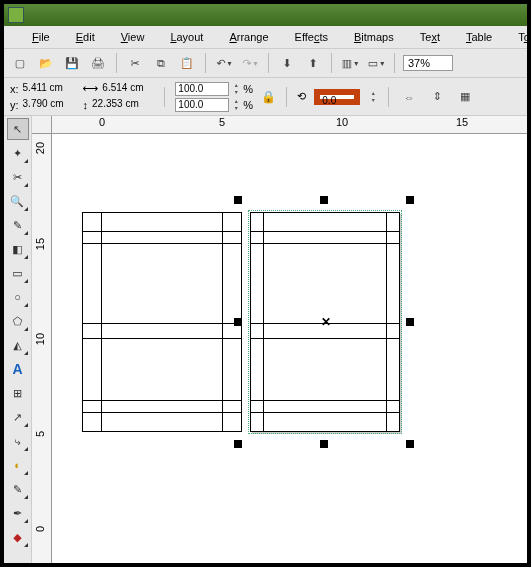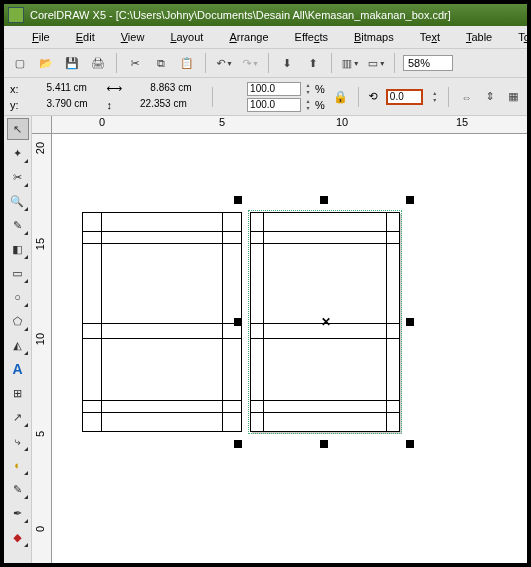--- a/index.html
+++ b/index.html
@@ -10,25 +10,25 @@
 .menubar .mi { padding: 2px 8px; cursor: default; }
 .menubar .mi u { text-decoration: underline; }
 .menubar .appicon { width: 16px; height: 16px; background: #7ab040; margin-right: 6px; }
 .toolbar { background: #e8e8e8; height: 30px; border-top: 1px solid #ccc; border-bottom: 1px solid #ccc; display: flex; align-items: center; padding: 0 6px; gap: 6px; }
 .tbtn { width: 20px; height: 20px; display: flex; align-items: center; justify-content: center; color: #444; }
 .sep { width: 1px; height: 20px; background: #bbb; margin: 0 2px; }
 .zoom { border: 1px solid #999; background: #fff; padding: 1px 4px; width: 50px; }
 .propbar { background: #e8e8e8; height: 38px; border-bottom: 1px solid #ccc; display: flex; align-items: center; padding: 2px 6px; gap: 8px; font-size: 10px; }
 .propcol { display: flex; flex-direction: column; gap: 2px; }
 .proprow { display: flex; align-items: center; gap: 2px; }
-.small-input { border: 1px solid #999; background: #fff; padding: 0 2px; width: 54px; height: 14px; font-size: 10px; margin-left: 24px; }
+.small-input { border: 1px solid #999; background: #fff; padding: 0 2px; width: 54px; height: 14px; font-size: 10px; }
 .stepper { width: 10px; height: 14px; display: flex; flex-direction: column; }
 .stepper div { flex: 1; font-size: 6px; text-align: center; line-height: 6px; color: #555; }
 .lock { font-size: 12px; }
-.angle-input { border: 2px solid #c2410c; background: #fff; width: 46px; height: 16px; padding: 0 2px; font-size: 10px; }
+.angle-input { border: 6px solid #c2410c; background: #fff; width: 46px; height: 16px; padding: 0 2px; font-size: 10px; }
 .main { display: flex; height: 447px; }
 .toolbox { width: 28px; background: #e8e8e8; border-right: 1px solid #ccc; display: flex; flex-direction: column; align-items: center; padding-top: 2px; gap: 2px; }
 .tool { width: 22px; height: 22px; display: flex; align-items: center; justify-content: center; color: #333; position: relative; }
 .tool.sel { border: 1px solid #888; background: #d0d0d0; }
 .tool .tri { position: absolute; right: 1px; bottom: 1px; width: 0; height: 0; border-left: 4px solid transparent; border-bottom: 4px solid #333; }
 .canvas-area { flex: 1; position: relative; background: #fff; }
 .ruler-h { position: absolute; top: 0; left: 20px; right: 0; height: 18px; background: #f4f4f4; border-bottom: 1px solid #999; display: flex; font-size: 9px; }
 .ruler-h .lbl { position: absolute; top: 0; transform: translateX(-50%); }
 .ruler-v { position: absolute; top: 18px; left: 0; bottom: 0; width: 20px; background: #f4f4f4; border-right: 1px solid #999; font-size: 9px; }
 .ruler-v .lbl { position: absolute; left: 2px; writing-mode: vertical-rl; transform: rotate(180deg) translateY(50%); }
@@ -45,21 +45,20 @@
 .handle { position: absolute; width: 8px; height: 8px; background: #000; }
 .center-x { position: absolute; font-size: 12px; font-weight: bold; transform: translate(-50%, -50%); }
 .dd { display: inline-flex; align-items: center; gap: 2px; }
 .dd-arrow { font-size: 8px; }
 </style>
 </head>
 <body>
 
 <div class="titlebar">
   <div class="icon"></div>
-  <span>CorelDRAW X5 - [C:\Users\Johny\Documents\Desain All\Kemasan_makanan_box.cdr]</span>
 </div>
 
 <div class="menubar">
   <div class="appicon"></div>
   <div class="mi"><u>F</u><span></span>ile</div>
   <div class="mi"><u>E</u>dit</div>
   <div class="mi"><u>V</u>iew</div>
   <div class="mi"><u>L</u>ayout</div>
   <div class="mi"><u>A</u>rrange</div>
   <div class="mi">Effe<u>c</u>ts</div>
@@ -81,38 +80,38 @@
   <div class="sep"></div>
   <div class="tbtn dd">↶<span class="dd-arrow">▾</span></div>
   <div class="tbtn dd" style="color:#aaa">↷<span class="dd-arrow">▾</span></div>
   <div class="sep"></div>
   <div class="tbtn">⬇</div>
   <div class="tbtn">⬆</div>
   <div class="sep"></div>
   <div class="tbtn dd">▥<span class="dd-arrow">▾</span></div>
   <div class="tbtn dd">▭<span class="dd-arrow">▾</span></div>
   <div class="sep"></div>
-  <div class="zoom">58%</div>
+  <div class="zoom">37%</div>
 </div>
 
 <div class="propbar">
   <div class="propcol">
     <div class="proprow">
         <span>x:</span> 
         <span class="small-input" style="border:none;background:none">5.411 cm</span>
       </div>
     <div class="proprow">
         <span>y:</span> 
         <span class="small-input" style="border:none;background:none">3.790 cm</span>
       </div>
   </div>
   <div class="propcol">
     <div class="proprow">
         <span>⟷</span> 
-        <span class="small-input" style="border:none;background:none">8.863 cm</span>
+        <span class="small-input" style="border:none;background:none">6.514 cm</span>
       </div>
     <div class="proprow">
         <span>↕</span> 
         <span class="small-input" style="border:none;background:none">22.353 cm</span>
       </div>
   </div>
   <div class="sep"></div>
   <div class="propcol">
     <div class="proprow">
         <span class="small-input">100.0</span>

